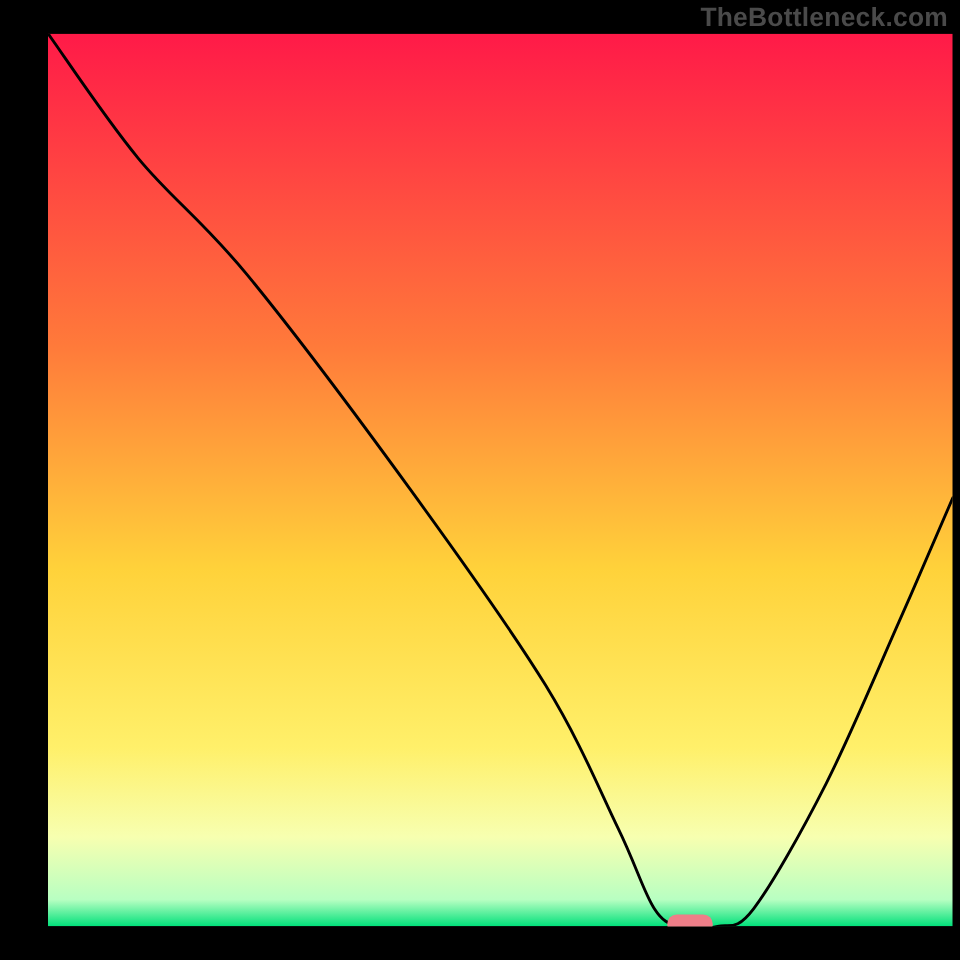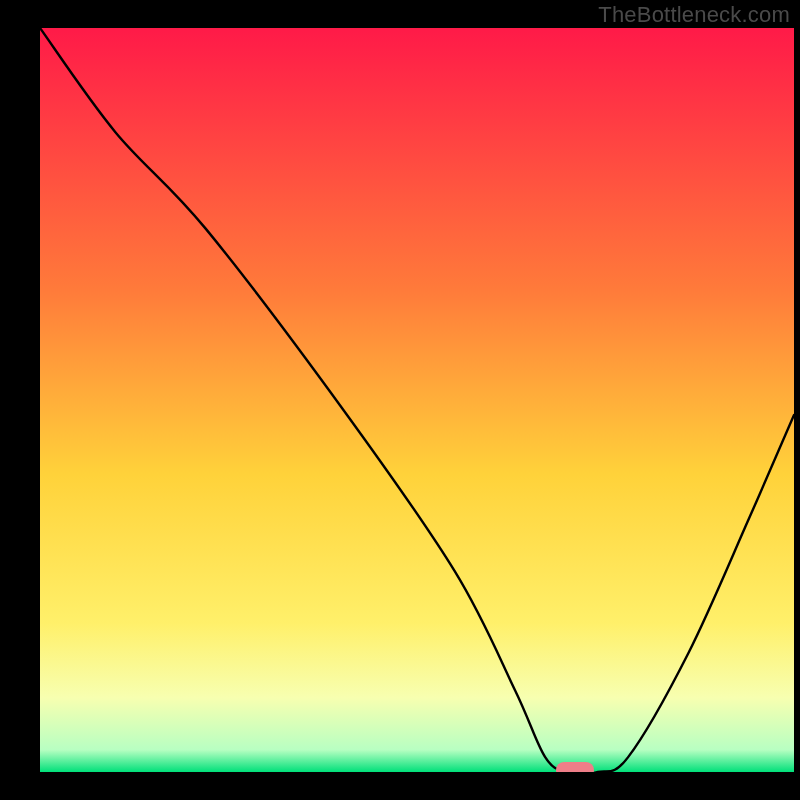--- a/index.html
+++ b/index.html
@@ -18,21 +18,21 @@
     width: 800px;
     height: 800px;
     background: #000000;
   }
   .watermark {
     position: absolute;
     top: 2px;
     right: 10px;
     color: #4a4a4a;
     font-size: 22px;
-    font-weight: 400;
+    font-weight: 700;
     letter-spacing: 0.2px;
     z-index: 30;
   }
   .plot-area {
     position: absolute;
     left: 40px;
     top: 28px;
     width: 754px;
     height: 744px;
     overflow: hidden;

